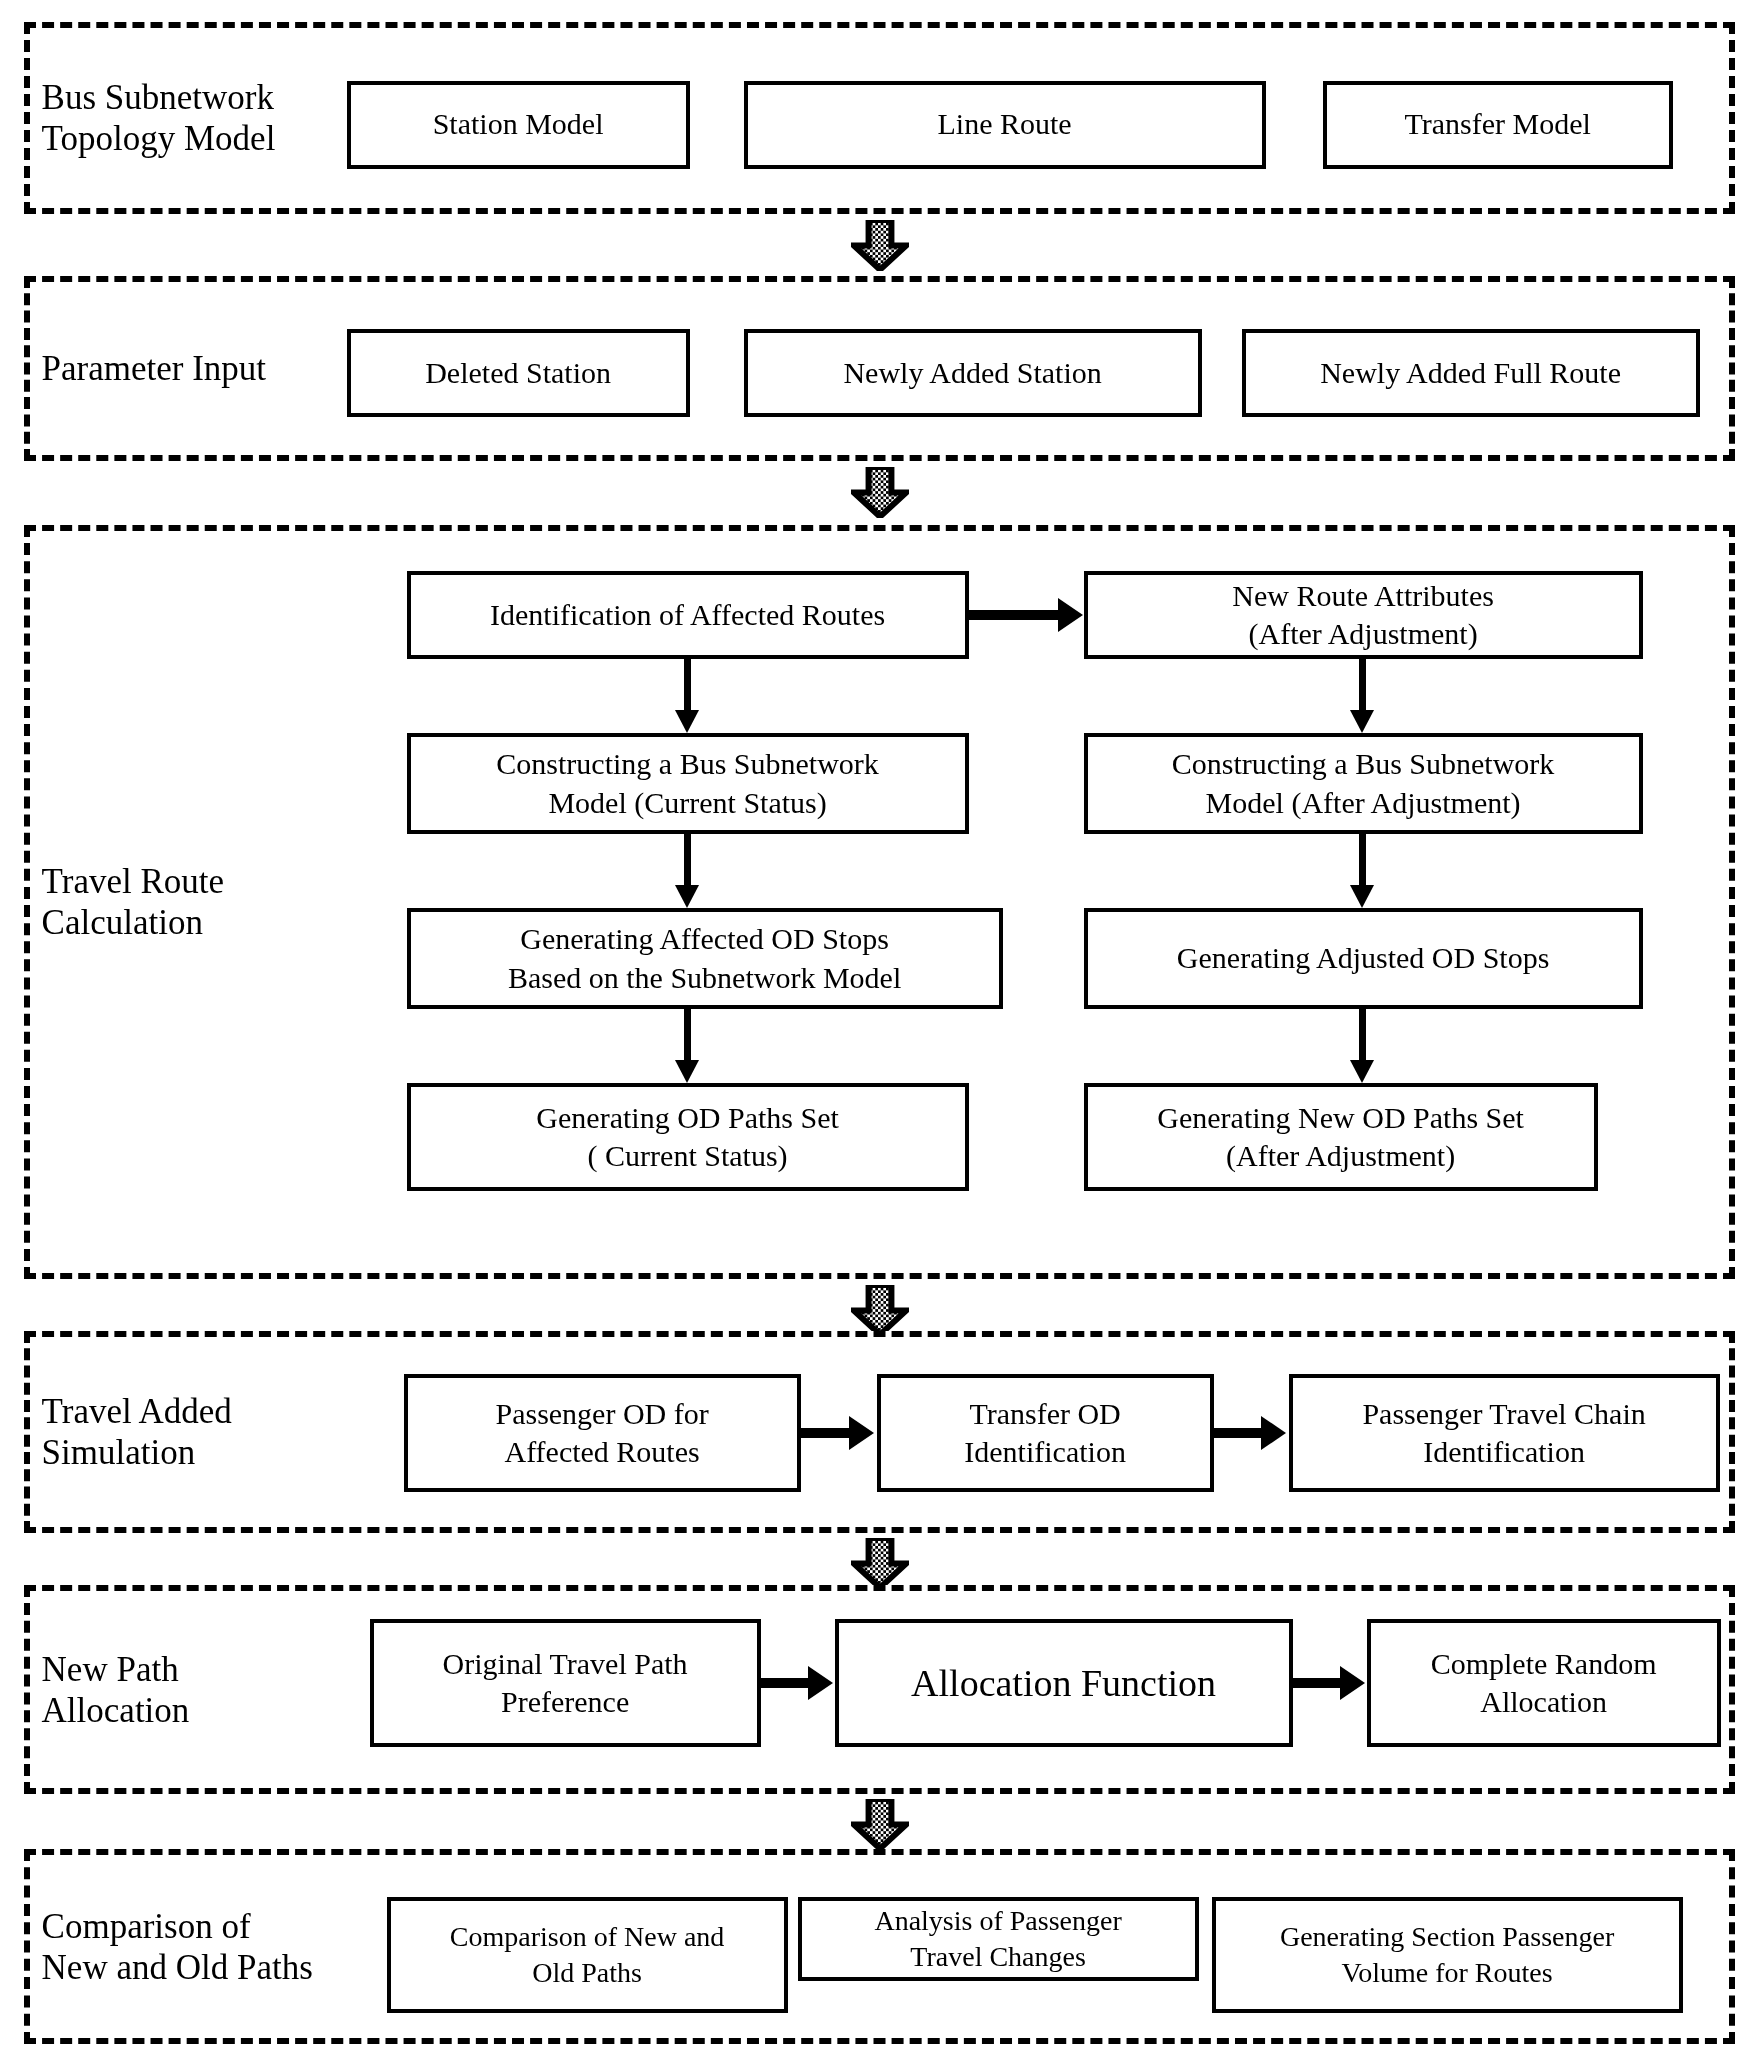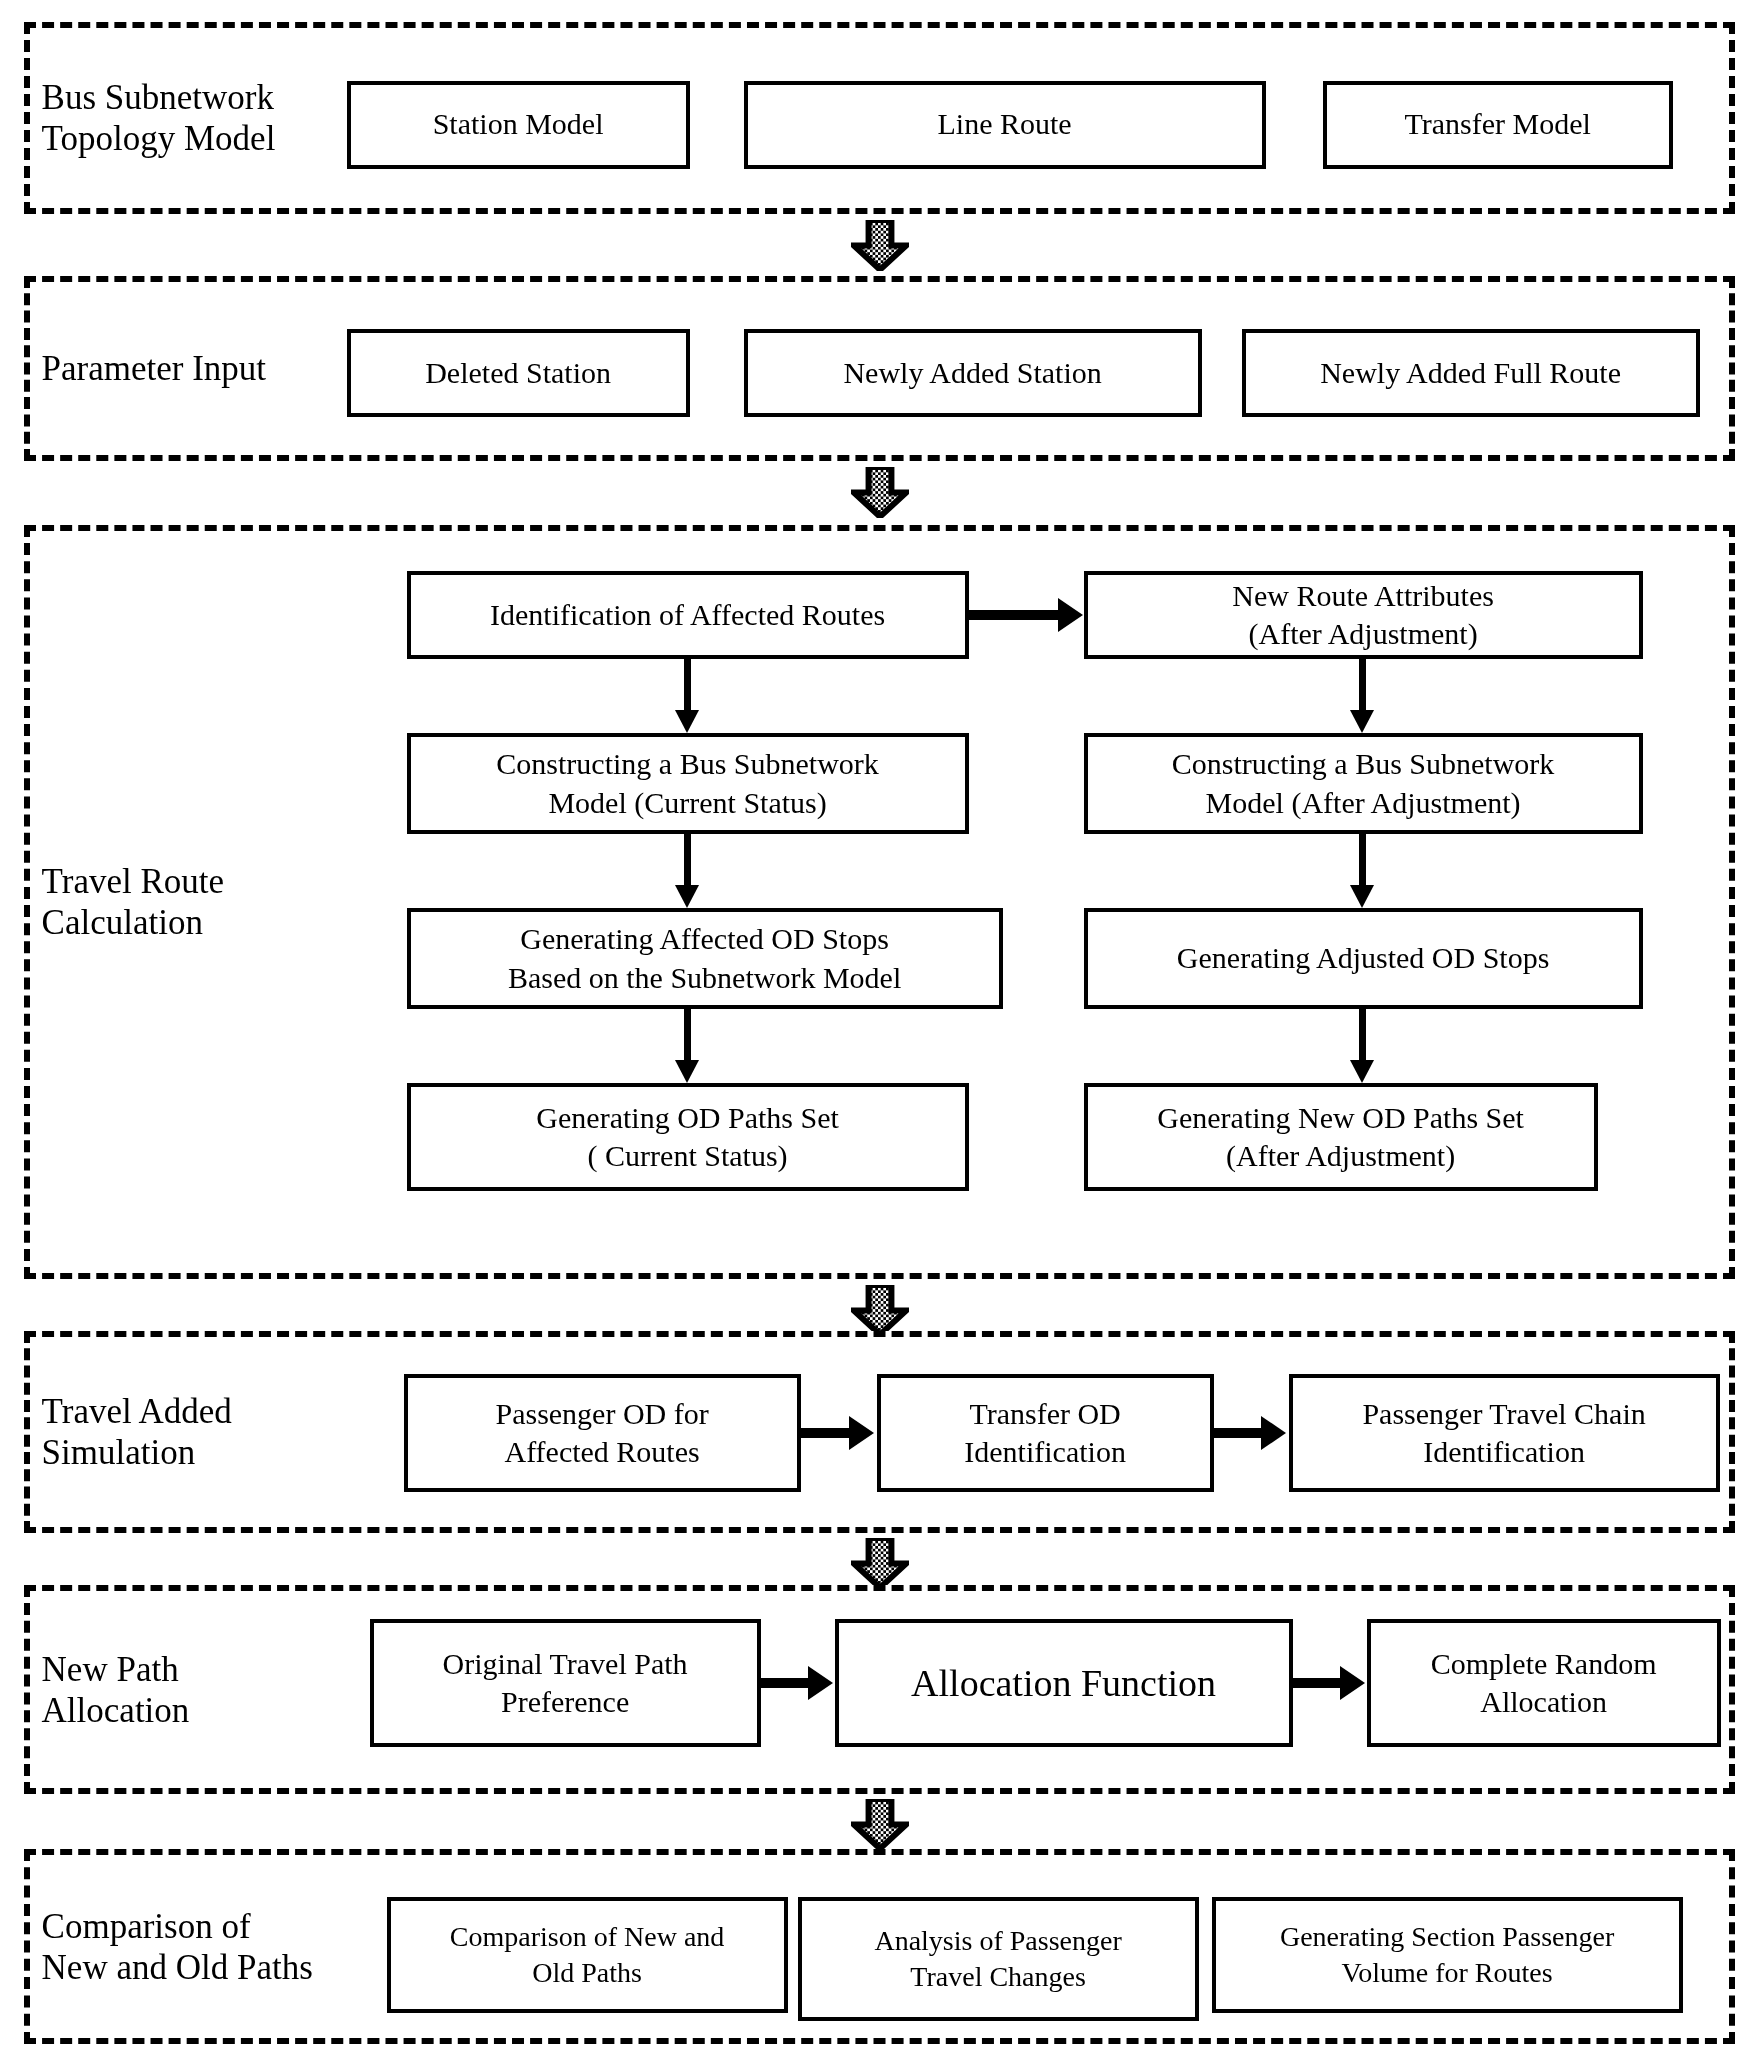--- a/index.html
+++ b/index.html
@@ -306,20 +306,20 @@
       <polygon points="26,0 60,0 60,38 82,38 43,74 4,38 26,38" fill="url(#chk5)" stroke="#000000" stroke-width="9" stroke-linejoin="miter"></polygon>
     </svg>
   </div>
 
   <div class="section" style="left:23.6px; top:1849px; width:1711px; height:195px;">
     <div class="section-label mid">Comparison of
 New and Old Paths</div>
 
     <div class="box sm" style="left:357px; top:42px; width:401px; height:116px;">Comparison of New and
 Old Paths</div>
-    <div class="box sm" style="left:768px; top:42px; width:401px; height:124px;">Analysis of  Passenger
+    <div class="box sm" style="left:768px; top:42px; width:401px; height:84px;">Analysis of  Passenger
 Travel Changes</div>
     <div class="box sm" style="left:1182px; top:42px; width:471px; height:116px;">Generating Section Passenger
 Volume for Routes</div>
   </div>
 
 </div>
 
 
 </body></html>

